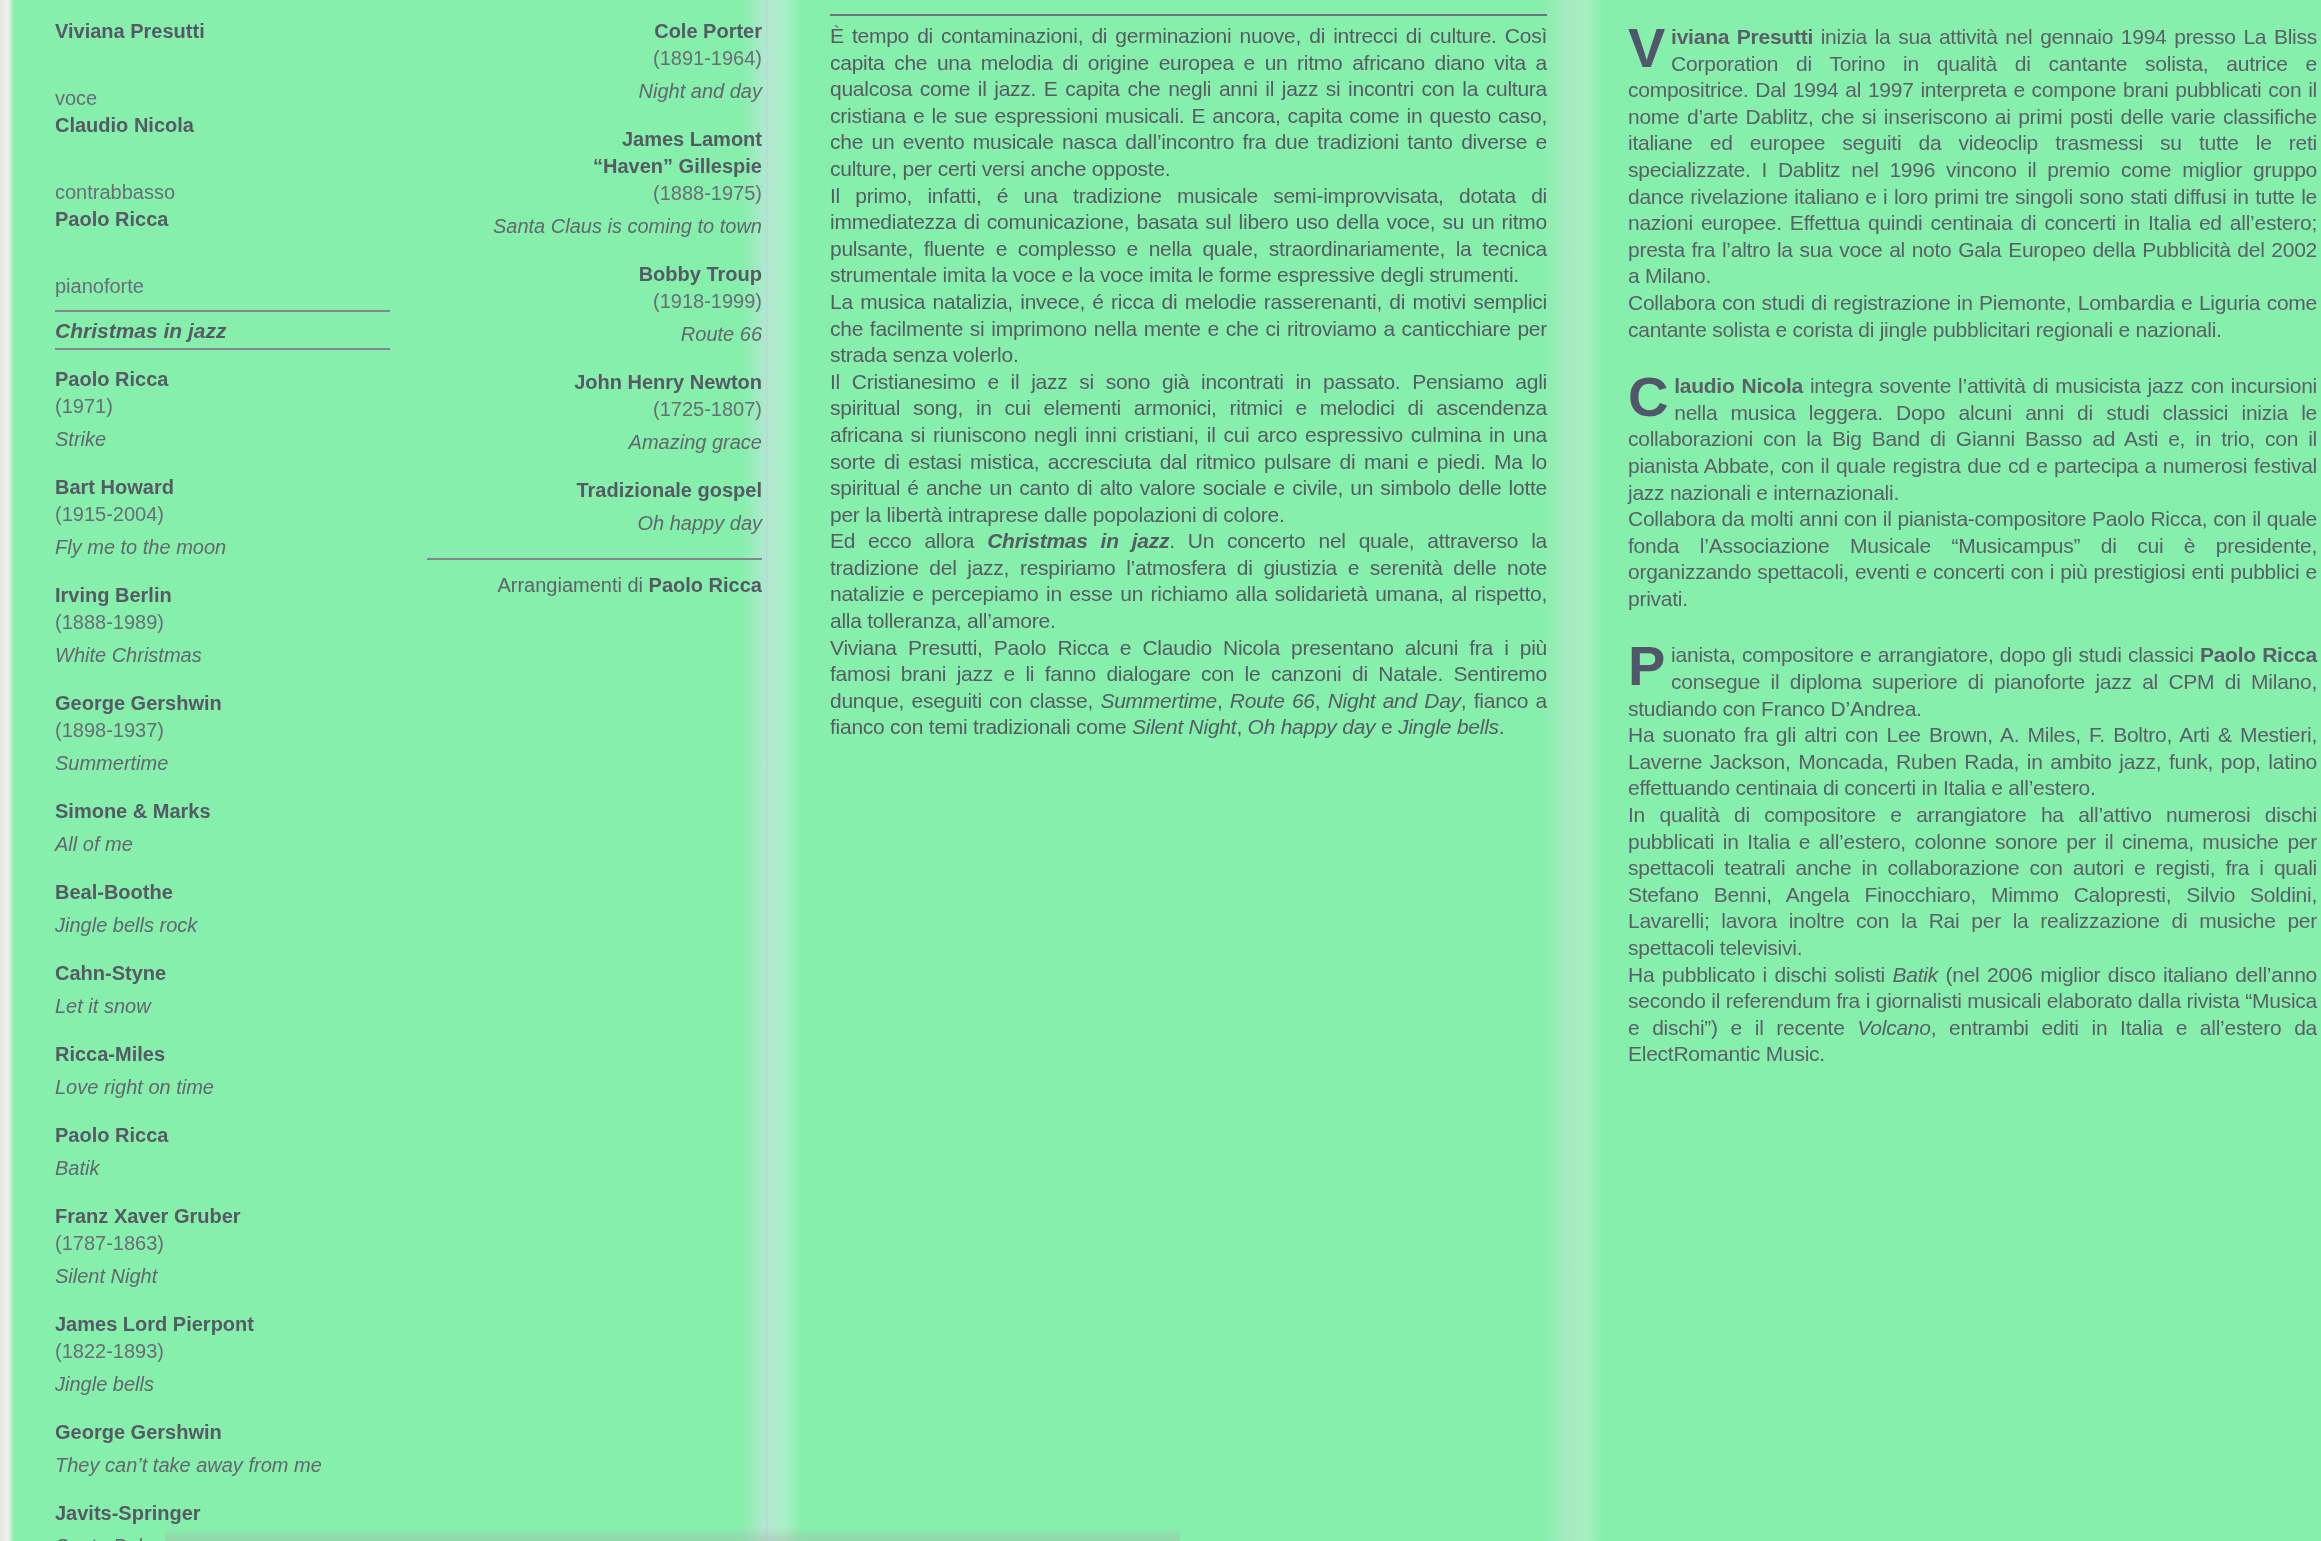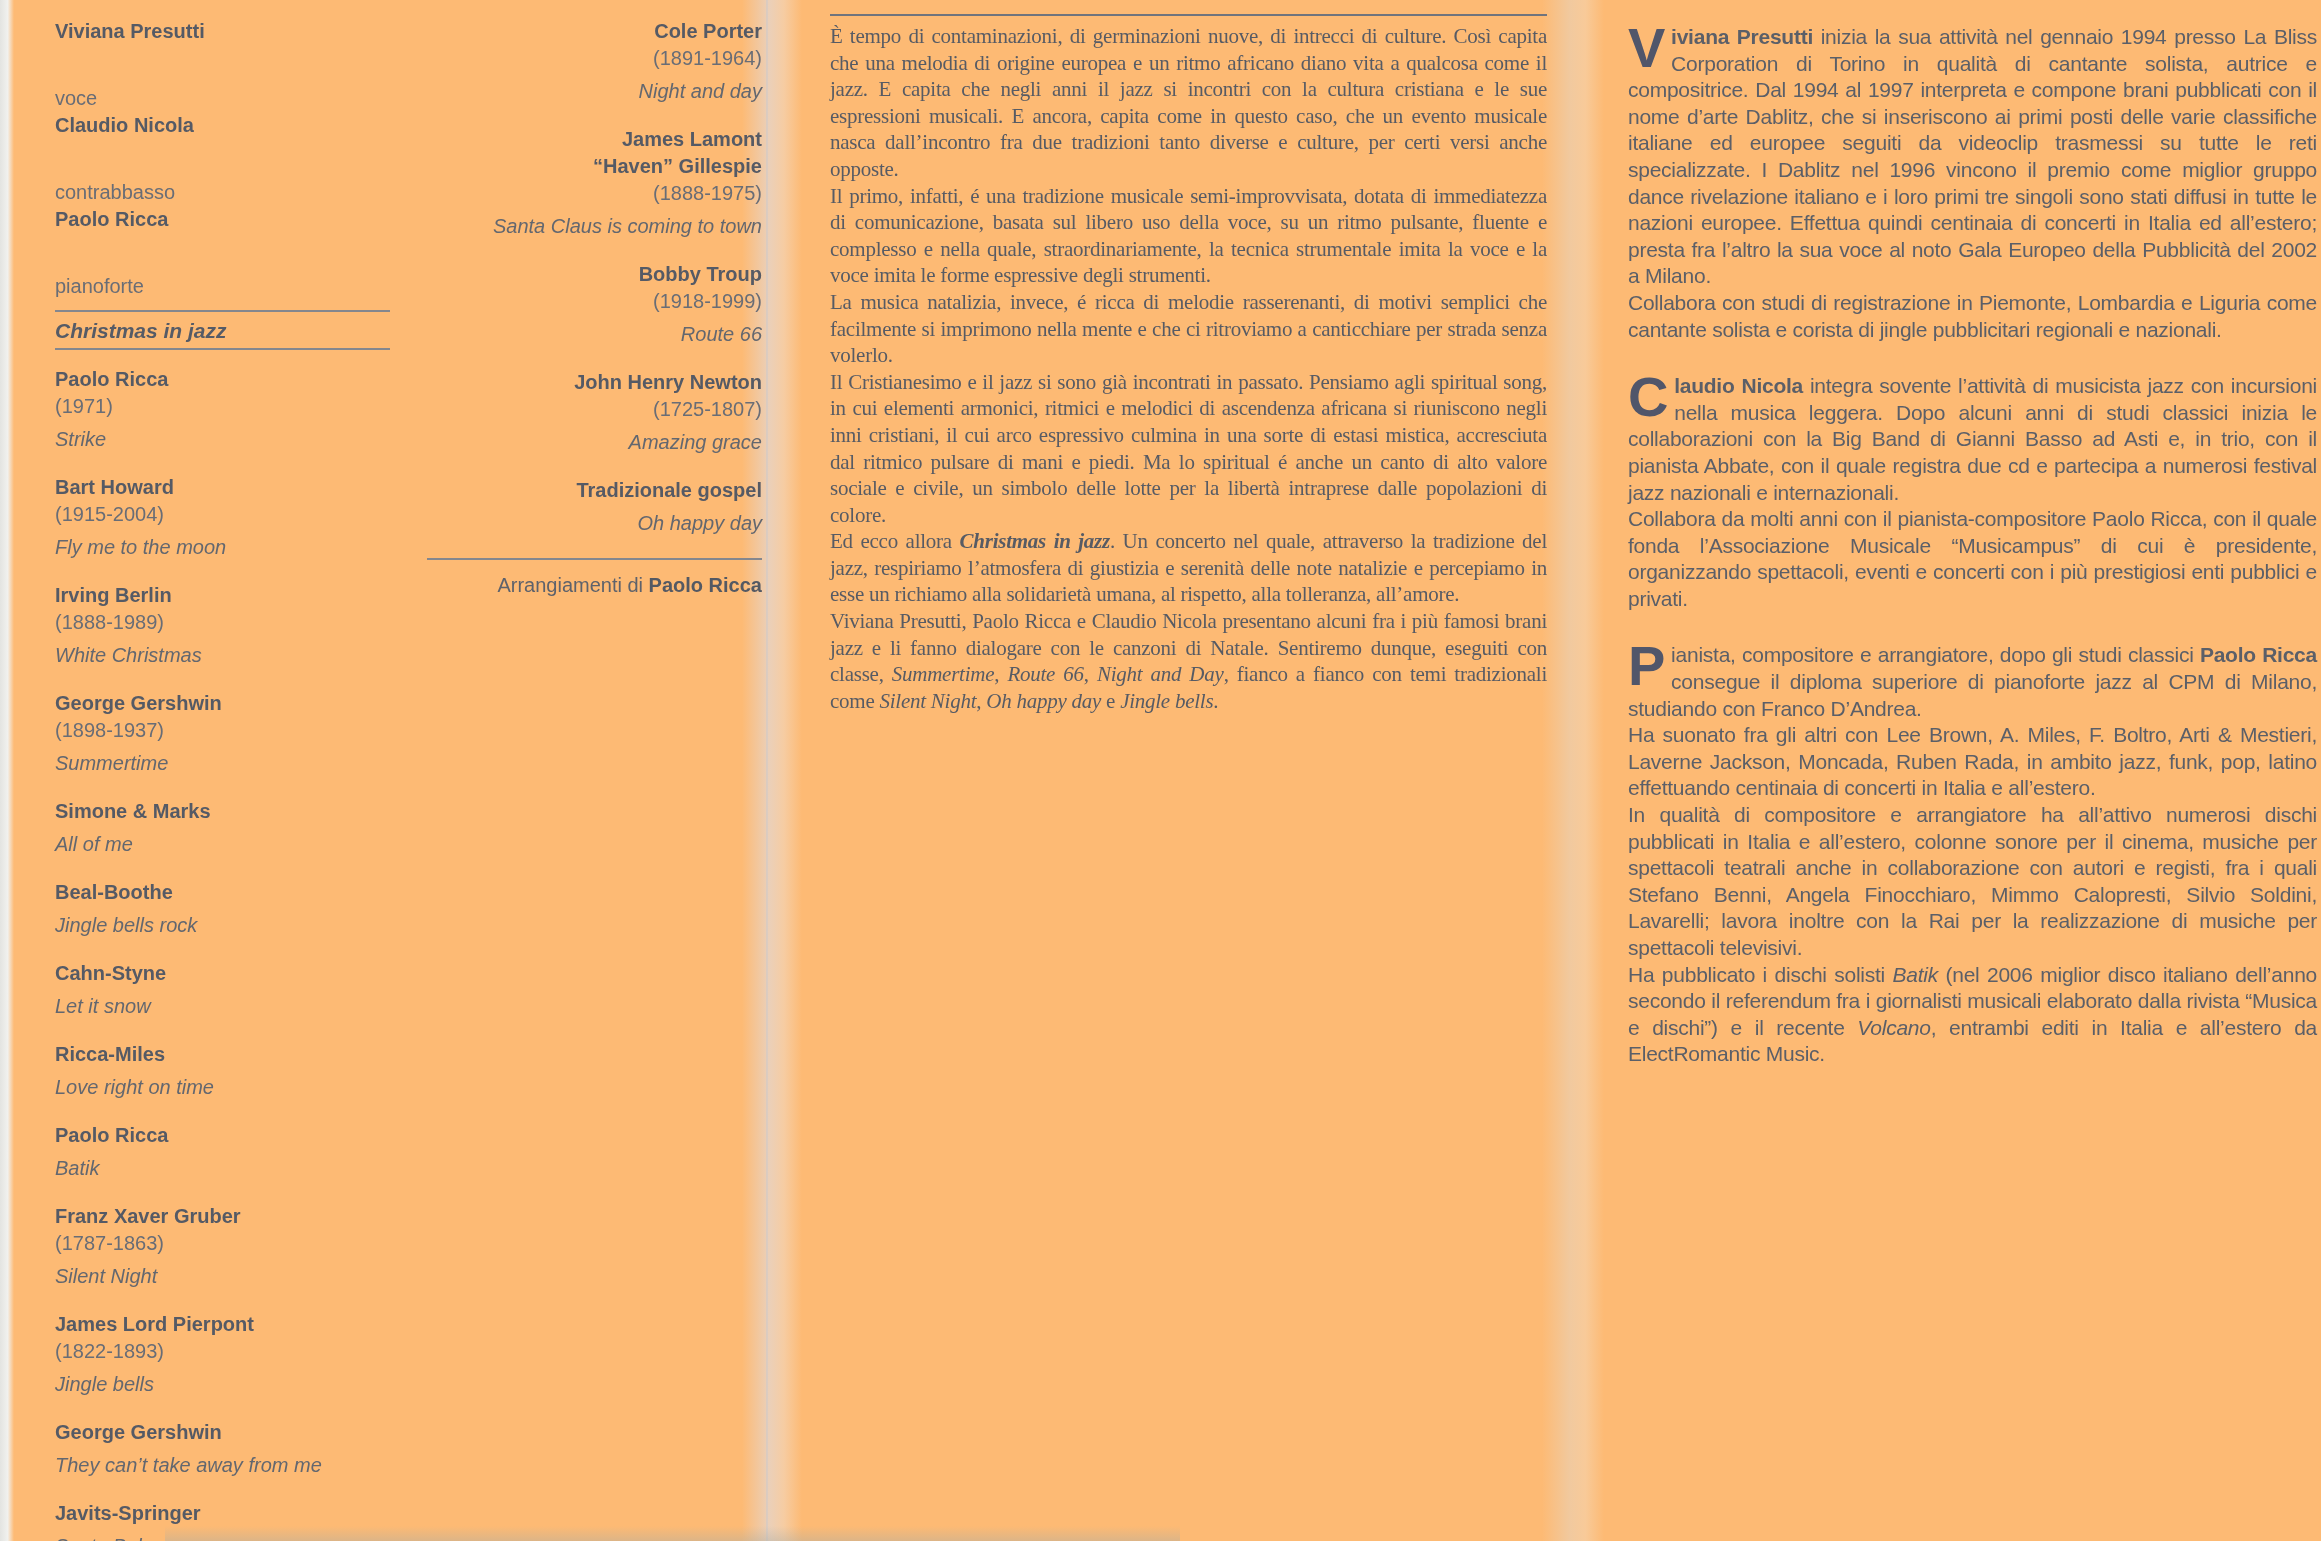--- a/index.html
+++ b/index.html
@@ -1,19 +1,19 @@
 <!DOCTYPE html>
 <html lang="it"><head>
 <meta charset="utf-8">
 <style>
   html,body{margin:0;padding:0;background:#9a9a9a;}
   .page{
     position:relative;
     width:2321px;height:1541px;
-    background:#fdba74;
+    background:#86efac;
     overflow:hidden;
     font-family:"Liberation Sans", sans-serif;
     color:#5f636d;
   }
   
   .edge-left{position:absolute;left:0;top:0;width:14px;height:100%;
     background:linear-gradient(90deg,#e3e4e1 0%,#f1f1ee 55%,rgba(252,252,250,0) 100%);}
   .fold-1{position:absolute;left:742px;top:0;width:60px;height:100%;
     background:linear-gradient(90deg,rgba(222,228,242,0) 0%,rgba(219,226,243,.55) 45%,rgba(234,238,248,.35) 70%,rgba(252,252,250,0) 100%);}
   .fold-2{position:absolute;left:1542px;top:0;width:62px;height:100%;
@@ -35,21 +35,21 @@
   .tracks{margin-top:16px;}
   .track{margin-bottom:22px;}
   .composer{font-size:20px;line-height:27px;font-weight:700;color:#555a65;white-space:pre-line;}
   .dates{font-size:20px;line-height:27px;color:#696d76;}
   .title{font-size:20px;line-height:26px;font-style:italic;color:#63676f;margin-top:6px;}
   .rule-b{width:335px;margin-top:2px;}
   .arr{font-size:20px;line-height:27px;color:#5e626b;margin-top:12px;}
   .arr b{color:#545963;}
 
   
-  .col-essay{left:830px;top:14px;width:717px;font-family:Liberation Serif, serif;}
+  .col-essay{left:830px;top:14px;width:717px;}
   .rule-top{border-top:2px solid #70747d;margin-bottom:7px;}
   .epar{margin:0;font-size:21px;line-height:26.6px;text-align:justify;color:#575b64;
     letter-spacing:-0.25px;hyphens:auto;-webkit-hyphens:auto;}
   .b{font-weight:700;}
   .i{font-style:italic;}
 
   
   .col-bios{left:1628px;top:24px;width:689px;}
   .bio{margin:0 0 30px 0;font-size:21px;line-height:26.6px;text-align:justify;color:#5b5f68;
     letter-spacing:-0.25px;hyphens:auto;-webkit-hyphens:auto;}

